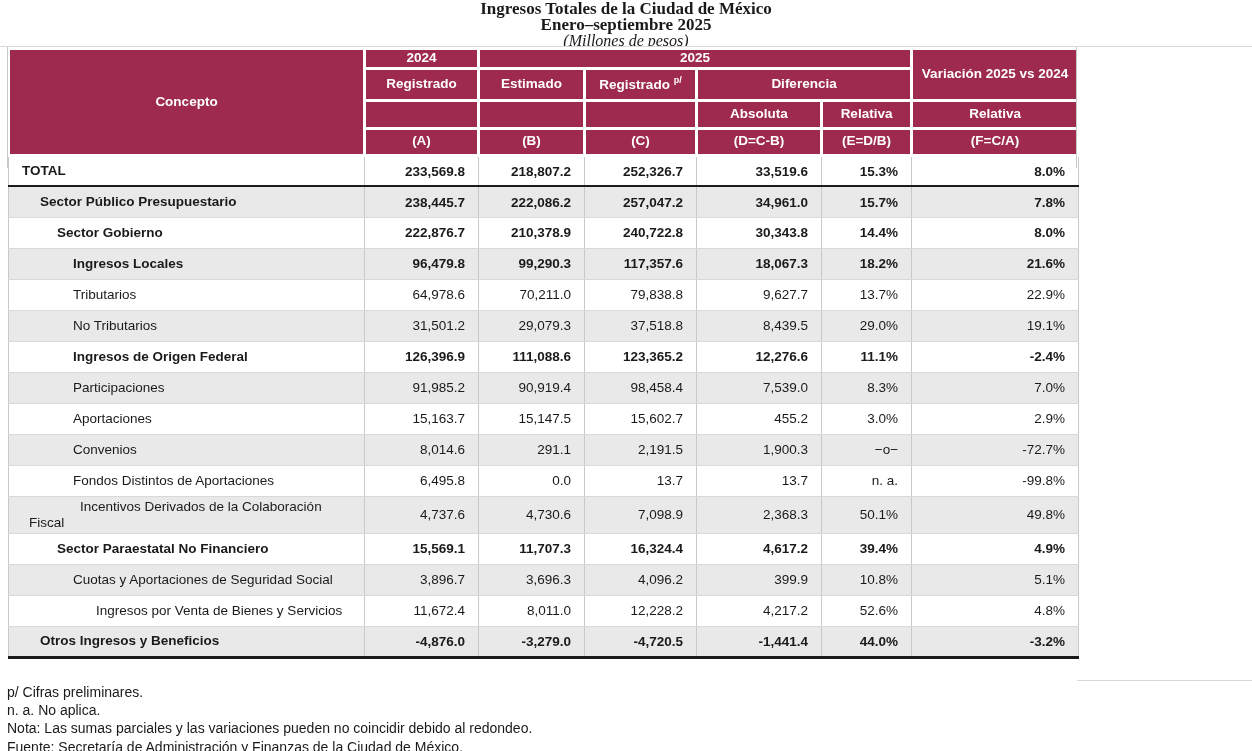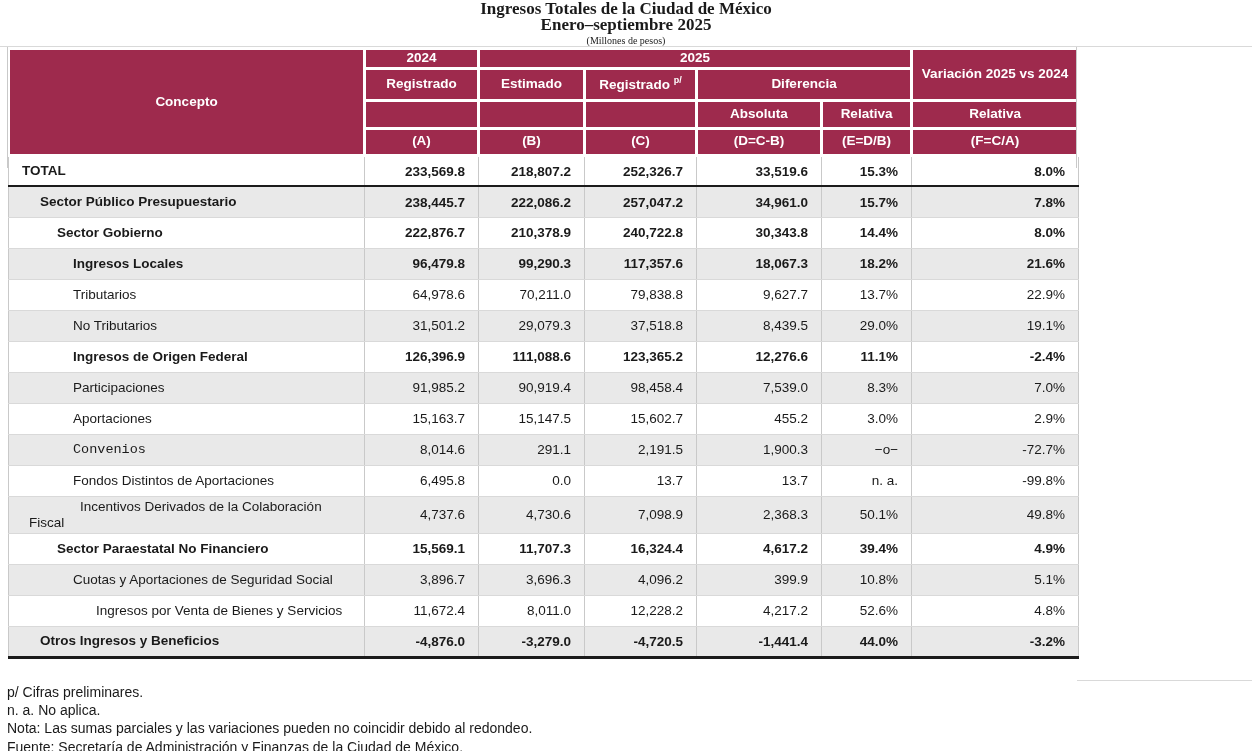--- a/index.html
+++ b/index.html
@@ -21,21 +21,21 @@
     overflow:hidden;
   }
   
   .title-block{
     position:absolute;left:0;top:1px;width:1252px;
     text-align:center;
     font-family:"Liberation Serif","DejaVu Serif",serif;
     line-height:16px;
   }
   .title-line1,.title-line2{font-size:17px;font-weight:bold;}
-  .title-line3{font-size:10px;}
+  .title-line3{font-size:16px;font-style:italic;}
   
   .page-topline{position:absolute;left:0;top:46px;width:1252px;height:1px;background:var(--grid-light);}
   .page-bottomline{position:absolute;left:1077px;top:680px;width:175px;height:1px;background:var(--grid-light);}
   .hdr-edge{position:absolute;top:47px;width:1px;height:121px;background:var(--grid);}
   .hdr-edge.left{left:7px;}
   .hdr-edge.right{left:1076px;}
   
   .table-wrap{position:absolute;left:7px;top:47px;}
   table{border-collapse:collapse;table-layout:fixed;width:1070px;font-size:13.5px;}
   
@@ -214,21 +214,21 @@
           <tr>
     <td class="concept" style="text-indent: 51px;">Aportaciones</td>
     <td class="num cell-a">15,163.7</td>
     <td class="num cell-b">15,147.5</td>
     <td class="num cell-c">15,602.7</td>
     <td class="num cell-d">455.2</td>
     <td class="num cell-e">3.0%</td>
     <td class="num cell-f">2.9%</td>
   </tr>
           <tr class="shaded">
-    <td class="concept" style="text-indent: 51px; font-family: Liberation Mono, monospace;">Convenios</td>
+    <td class="concept" style="text-indent: 51px;">Convenios</td>
     <td class="num cell-a">8,014.6</td>
     <td class="num cell-b">291.1</td>
     <td class="num cell-c">2,191.5</td>
     <td class="num cell-d">1,900.3</td>
     <td class="num cell-e">−o−</td>
     <td class="num cell-f">-72.7%</td>
   </tr>
           <tr>
     <td class="concept" style="text-indent: 51px;">Fondos Distintos de Aportaciones</td>
     <td class="num cell-a">6,495.8</td>

